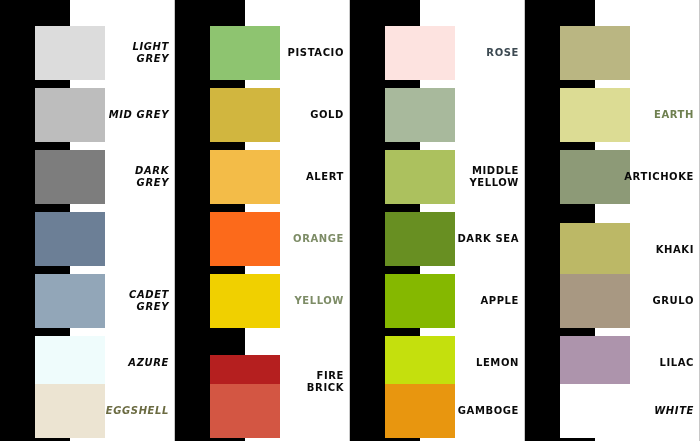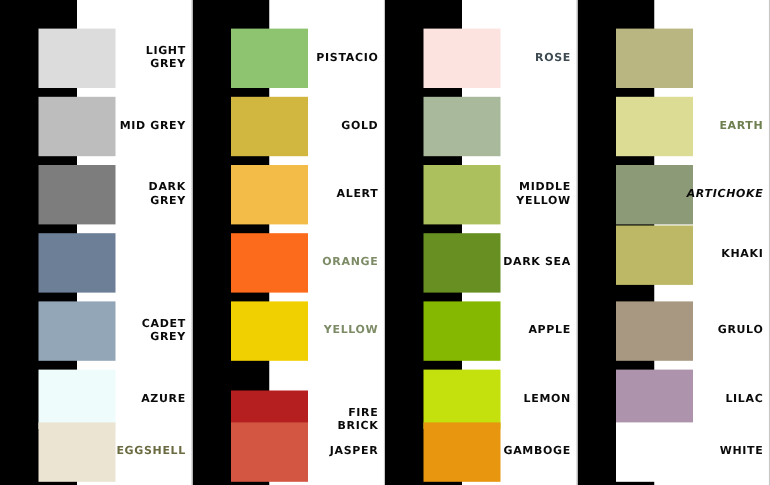--- a/index.html
+++ b/index.html
@@ -18,21 +18,21 @@
     background: #ffffff;
     overflow: hidden;
   }
   .palette-column {
     position: absolute;
     top: 0;
     width: 175px;
     height: 441px;
     overflow: hidden;
   }
-  .col-0 { left: 0px; }
+  .col-0 { left: 0px; font-style: italic; }
   .col-1 { left: 175px; }
   .col-2 { left: 350px; }
   .col-3 { left: 525px; }
 
   
   .col-black {
     position: absolute;
     top: 0;
     left: 0;
     width: 70px;
@@ -145,21 +145,20 @@
       <div class="swatch-row" style="top: 274px;">
         <div class="swatch-chip" style="background: rgb(240, 208, 0);"></div>
         <div class="swatch-label" style="color: rgb(125, 140, 102);">YELLOW</div>
       </div>
       <div class="swatch-row" style="top: 355px;">
         <div class="swatch-chip" style="background: rgb(181, 31, 31);"></div>
         <div class="swatch-label" style="color: rgb(10, 10, 10);">FIRE BRICK</div>
       </div>
       <div class="swatch-row" style="top: 384px;">
         <div class="swatch-chip" style="background: rgb(211, 86, 67);"></div>
-        <div class="swatch-label" style="color: rgb(10, 10, 10);">JASPER</div>
       </div>
     </div>
     <div class="palette-column col-2">
       <div class="col-black"></div>
       <div class="col-white"></div>
       <div class="swatch-row" style="top: 26px;">
         <div class="swatch-chip" style="background: rgb(253, 227, 224);"></div>
         <div class="swatch-label" style="color: rgb(61, 74, 82);">ROSE</div>
       </div>
       <div class="swatch-row" style="top: 88px;">
@@ -192,32 +191,32 @@
       <div class="col-white"></div>
       <div class="swatch-row" style="top: 26px;">
         <div class="swatch-chip" style="background: rgb(186, 182, 130);"></div>
       </div>
       <div class="swatch-row" style="top: 88px;">
         <div class="swatch-chip" style="background: rgb(220, 220, 148);"></div>
         <div class="swatch-label" style="color: rgb(111, 128, 80);">EARTH</div>
       </div>
       <div class="swatch-row" style="top: 150px;">
         <div class="swatch-chip" style="background: rgb(141, 154, 119);"></div>
-        <div class="swatch-label" style="color: rgb(10, 10, 10); font-style: italic;">ARTICHOKE</div>
-      </div>
-      <div class="swatch-row" style="top: 205px;">
+        <div class="swatch-label" style="color: rgb(10, 10, 10);">ARTICHOKE</div>
+      </div>
+      <div class="swatch-row" style="top: 223px;">
         <div class="swatch-chip" style="background: rgb(188, 184, 102);"></div>
         <div class="swatch-label" style="color: rgb(10, 10, 10);">KHAKI</div>
       </div>
       <div class="swatch-row" style="top: 336px;">
         <div class="swatch-chip" style="background: rgb(173, 148, 172);"></div>
         <div class="swatch-label" style="color: rgb(10, 10, 10);">LILAC</div>
       </div>
       <div class="swatch-row" style="top: 274px;">
         <div class="swatch-chip" style="background: rgb(168, 152, 130);"></div>
         <div class="swatch-label" style="color: rgb(10, 10, 10);">GRULO</div>
       </div>
-      <div class="swatch-row" style="top: 384px;">
+      <div class="swatch-row" style="top: 384px; font-style: italic;">
         <div class="swatch-chip" style="background: rgb(255, 255, 255);"></div>
         <div class="swatch-label" style="color: rgb(10, 10, 10);">WHITE</div>
       </div>
     </div>
   </div>
 
 </body></html>

